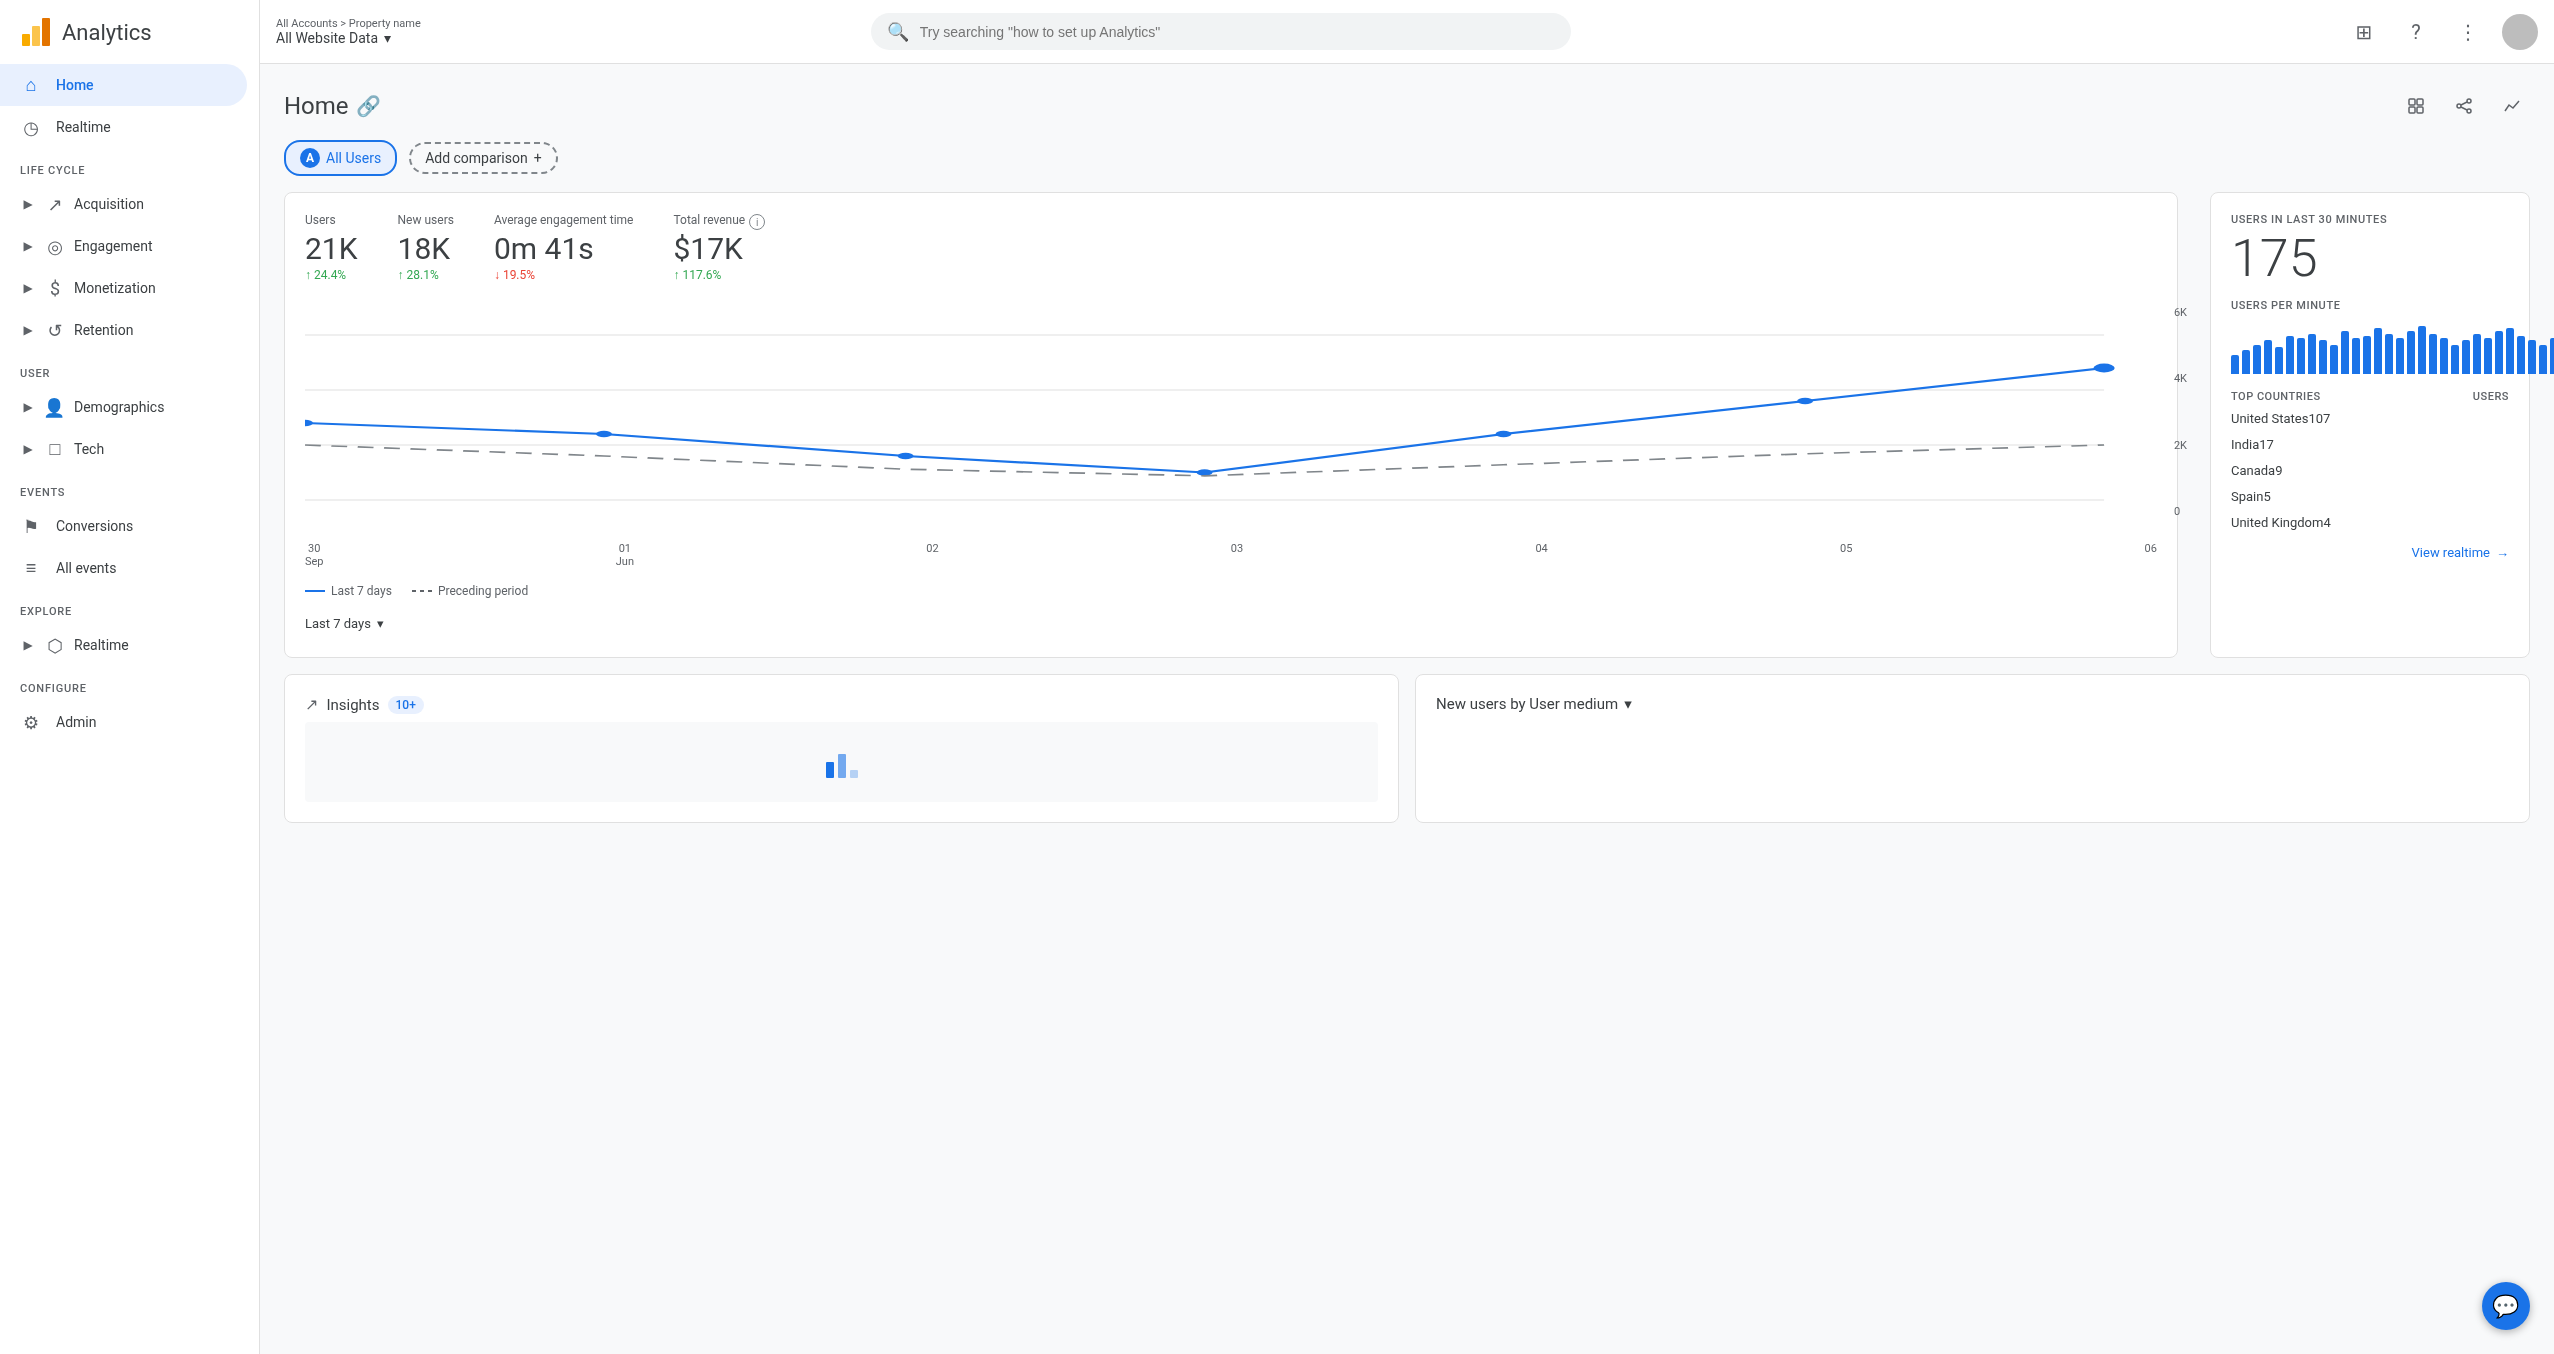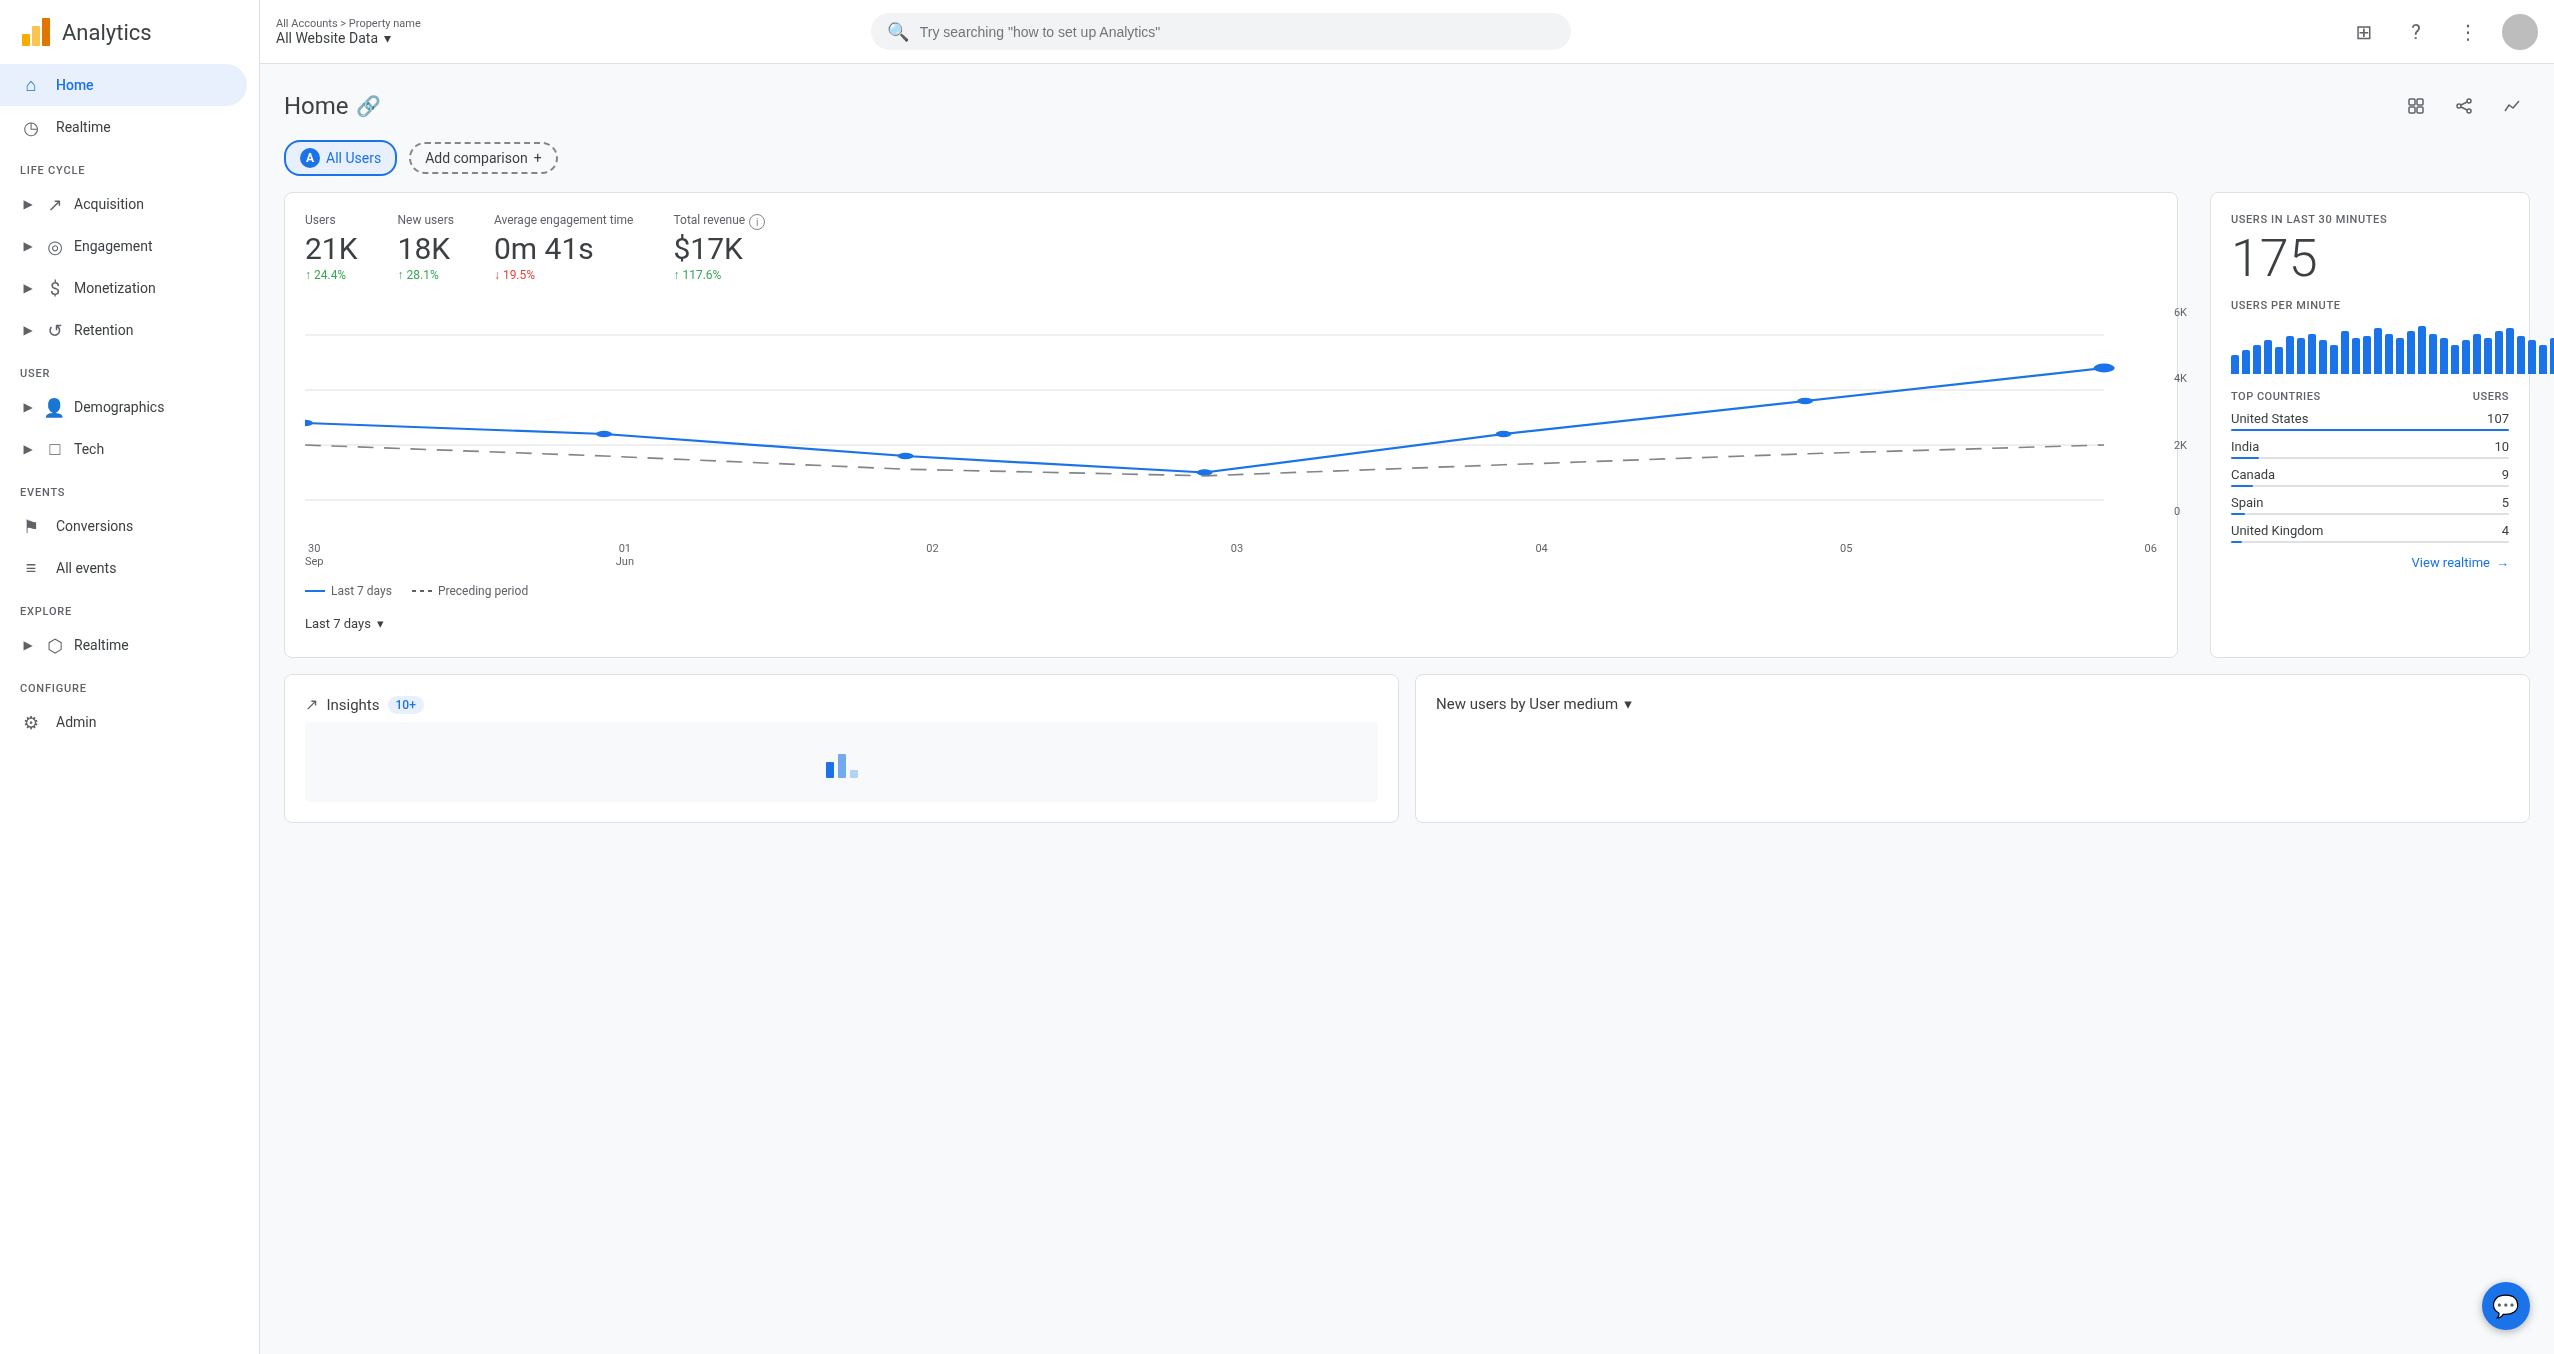--- a/index.html
+++ b/index.html
@@ -385,21 +385,20 @@
       justify-content: space-between;
       font-size: 11px;
       color: #5f6368;
       font-weight: 500;
       text-transform: uppercase;
       letter-spacing: 0.5px;
       margin-bottom: 8px;
     }
     .country-row {
       display: flex;
-      flex-direction: column;
       margin-bottom: 8px;
     }
     .country-info {
       display: flex;
       justify-content: space-between;
       align-items: center;
       font-size: 13px;
       color: #3c4043;
       margin-bottom: 3px;
     }
@@ -804,21 +803,21 @@
         <span>United States</span>
         <span>107</span>
       </div>
       <div class="country-bar-bg">
         <div class="country-bar-fill" style="width:100%"></div>
       </div>
     </div>
             <div class="country-row">
       <div class="country-info">
         <span>India</span>
-        <span>10</span>
+        <span>17</span>
       </div>
       <div class="country-bar-bg">
         <div class="country-bar-fill" style="width:10%"></div>
       </div>
     </div>
             <div class="country-row">
       <div class="country-info">
         <span>Canada</span>
         <span>9</span>
       </div>

